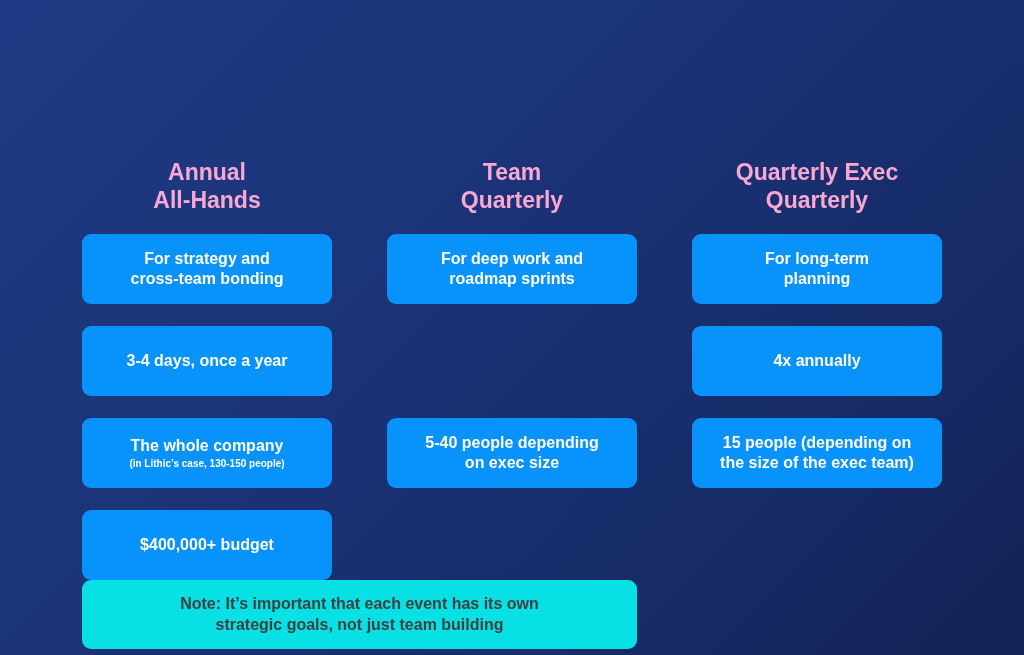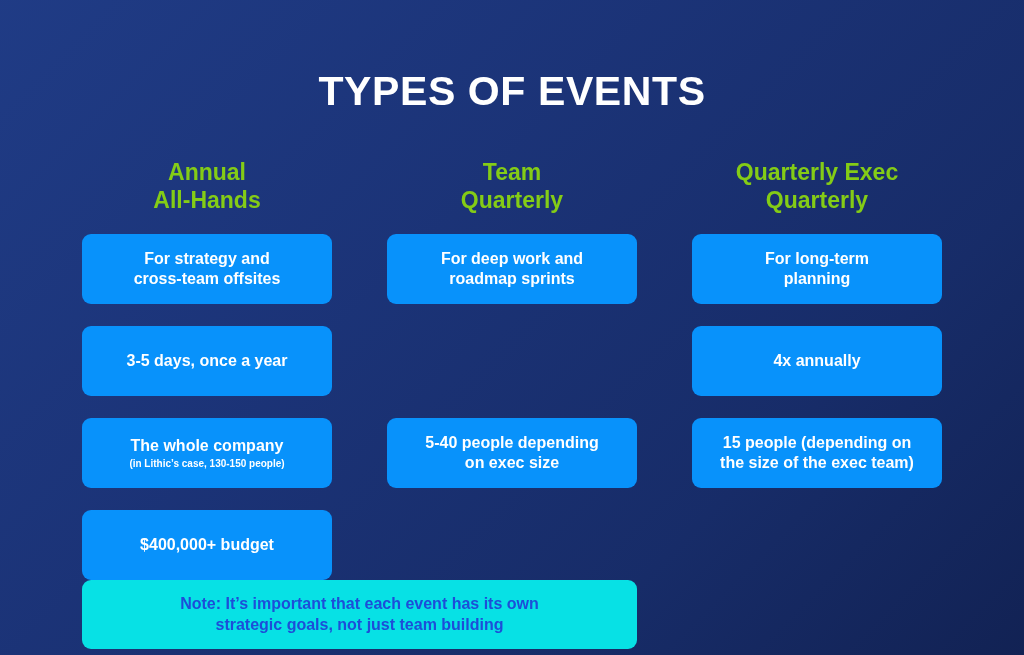--- a/index.html
+++ b/index.html
@@ -70,21 +70,21 @@
     position: absolute;
     top: 158px;
     left: 82px;
     width: 860px;
     display: flex;
     justify-content: space-between;
   }
   .col-header {
     width: 250px;
     text-align: center;
-    color: #84cc16;
+    color: #f9a8d4;
     font-size: 23px;
     font-weight: bold;
     line-height: 1.22;
   }
   .col-header .hl { display: block; }
 
   
   .grid {
     position: absolute;
     top: 234px;
@@ -123,41 +123,40 @@
     line-height: 1.3;
     margin-top: 1px;
   }
 
   
   .card-wide {
     width: 555px;
     height: 69px;
     border-radius: 9px;
     background: #07e1e5;
-    color: #1d4ed8;
+    color: #404040;
     display: flex;
     flex-direction: column;
     align-items: center;
     justify-content: center;
     text-align: center;
     box-sizing: border-box;
     padding: 4px 16px;
     font-size: 16px;
     font-weight: bold;
     line-height: 1.3;
   }
   .card-wide .ln { display: block; }
 </style>
 </head>
 <body>
 
 <div id="canvas">
   <div id="content">
 
-    <div class="page-title">TYPES OF EVENTS</div>
 
     <div class="columns-headers">
 
       <div class="col-header">
         <span class="hl">Annual</span>
         <span class="hl">All-Hands</span>
       </div>
 
       <div class="col-header">
         <span class="hl">Team</span>
@@ -169,35 +168,35 @@
         <span class="hl">Quarterly</span>
       </div>
 
     </div>
 
     <div class="grid">
 
       <div class="grid-row">
         <div class="card">
           <span class="ln">For strategy and</span>
-          <span class="ln">cross-team offsites</span>
+          <span class="ln">cross-team bonding</span>
         </div>
         <div class="card">
           <span class="ln">For deep work and</span>
           <span class="ln">roadmap sprints</span>
         </div>
         <div class="card">
           <span class="ln">For long-term</span>
           <span class="ln">planning</span>
         </div>
       </div>
 
       <div class="grid-row">
         <div class="card">
-          <span class="ln">3-5 days, once a year</span>
+          <span class="ln">3-4 days, once a year</span>
 
         </div>
         <div class="card">
           <span class="ln">4x annually</span>
 
         </div>
       </div>
 
       <div class="grid-row">
         <div class="card">

